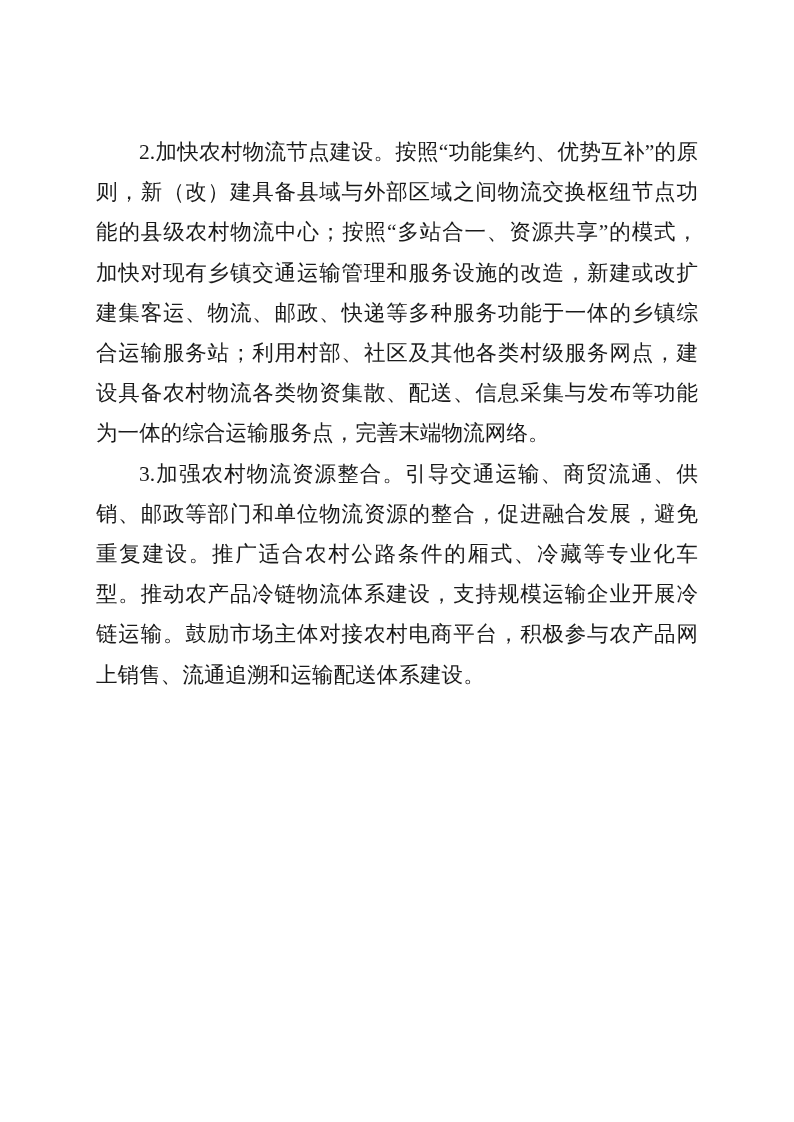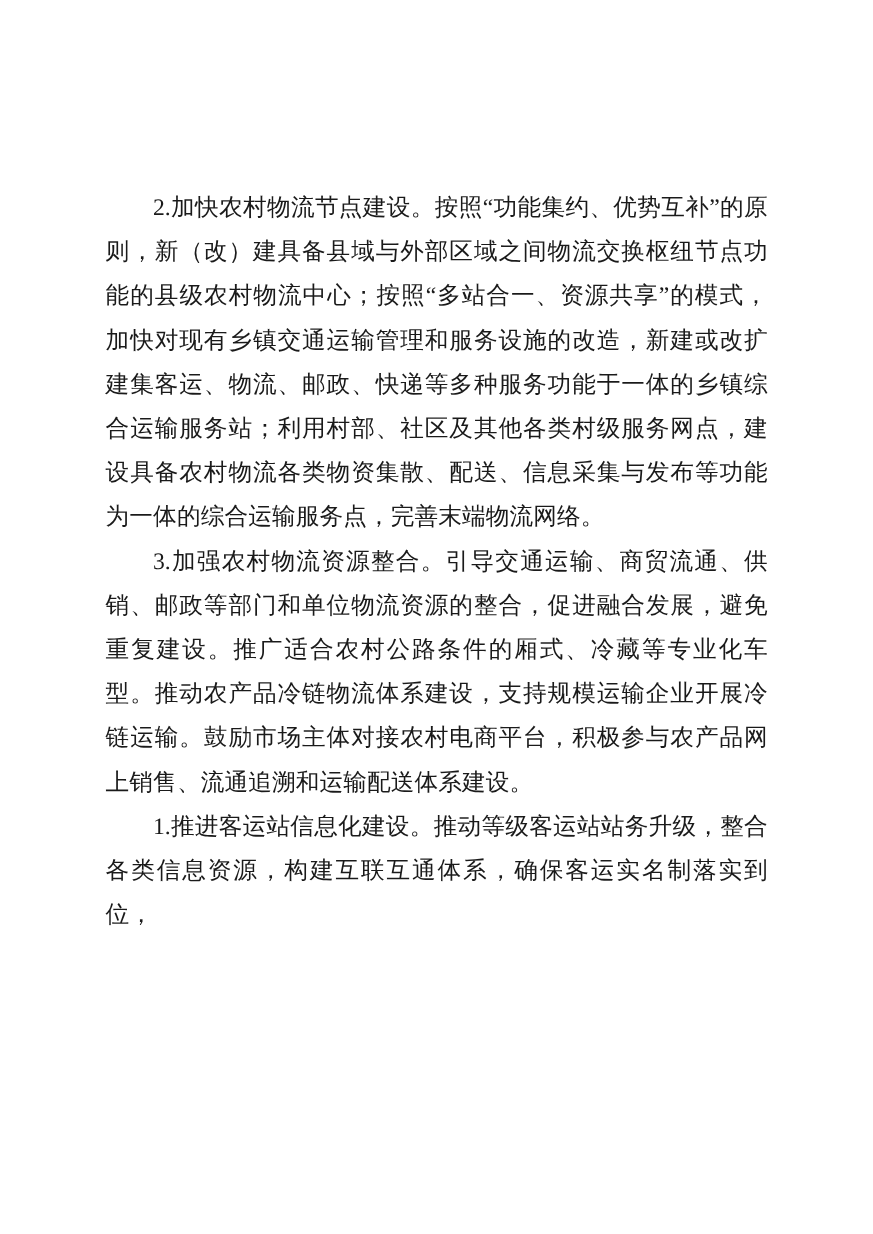--- a/index.html
+++ b/index.html
@@ -19,21 +19,20 @@
     position: absolute;
     top: 0;
     left: 0;
     width: 794px;
     height: 1122px;
     box-sizing: border-box;
     padding: 132px 96px 0 96px;
   }
   .doc-body {
     width: 602px;
-    margin-top: 36px;
   }
   .para {
     font-size: 21.5px;
     line-height: 40.2px;
     text-align: justify;
     text-justify: inter-ideograph;
     margin: 0 0 0 0;
     letter-spacing: 0.1px;
     text-indent: 2em;
     font-family: "Liberation Serif", "DejaVu Serif", serif;
@@ -58,18 +57,17 @@
     margin-left: -404px;
   }
 </style>
 </head>
 <body>
 
 <div class="page">
   <div class="doc-body">
     <p class="para">2.加快农村物流节点建设。按照“功能集约、优势互补”的原则，新（改）建具备县域与外部区域之间物流交换枢纽节点功能的县级农村物流中心；按照“多站合一、资源共享”的模式，加快对现有乡镇交通运输管理和服务设施的改造，新建或改扩建集客运、物流、邮政、快递等多种服务功能于一体的乡镇综合运输服务站；利用村部、社区及其他各类村级服务网点，建设具备农村物流各类物资集散、配送、信息采集与发布等功能为一体的综合运输服务点，完善末端物流网络。</p>
     <p class="para">3.加强农村物流资源整合。引导交通运输、商贸流通、供销、邮政等部门和单位物流资源的整合，促进融合发展，避免重复建设。推广适合农村公路条件的厢式、冷藏等专业化车型。推动农产品冷链物流体系建设，支持规模运输企业开展冷链运输。鼓励市场主体对接农村电商平台，积极参与农产品网上销售、流通追溯和运输配送体系建设。</p>
-    <p class="para">1.推进客运站信息化建设。推动等级客运站站务升级，整合各类信息资源，构建互联互通体系，确保客运实名制落实到位，</p>
   </div>
   <div class="page-number">
     <span>-22-</span>
   </div>
 </div>
 
 </body></html>

